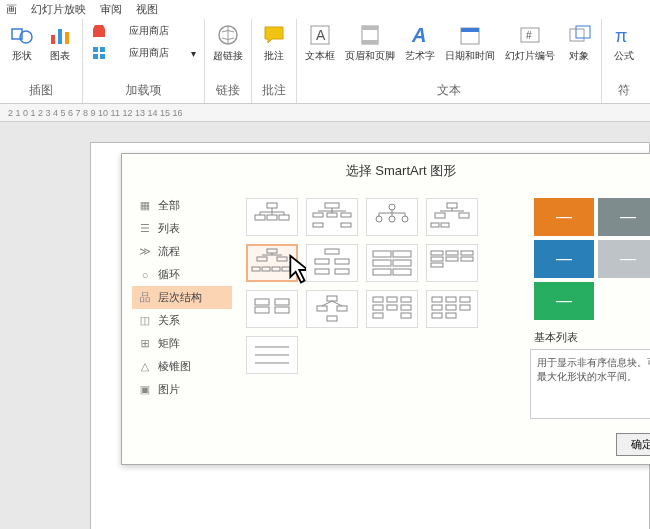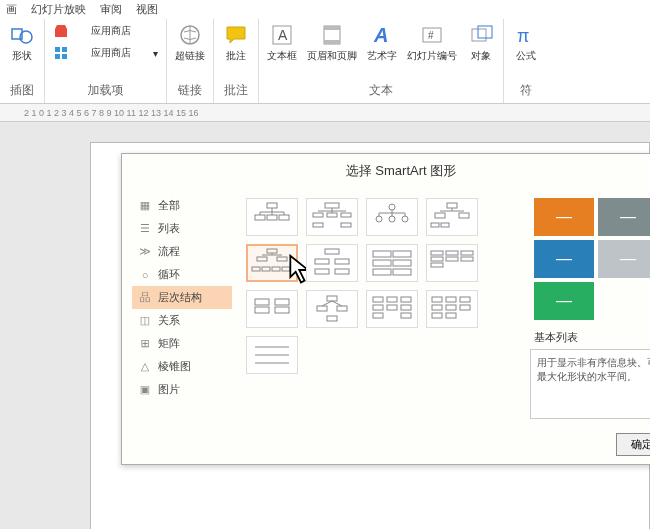--- a/index.html
+++ b/index.html
@@ -11,21 +11,21 @@
     .ribbon { display: flex; border-bottom: 1px solid #ccc; height: 85px; background: #fff; }
     .ribbon-group { display: flex; flex-direction: column; align-items: center; padding: 2px 4px; border-right: 1px solid #ddd; }
     .ribbon-buttons { display: flex; gap: 2px; flex: 1; align-items: flex-start; }
     .ribbon-btn { display: flex; flex-direction: column; align-items: center; justify-content: flex-start; padding: 2px 4px; font-size: 10px; color: #333; text-align: center; min-width: 36px; }
     .ribbon-btn .icon { width: 24px; height: 24px; display: flex; align-items: center; justify-content: center; margin-bottom: 2px; }
     .ribbon-btn.small { flex-direction: row; min-width: auto; gap: 22px; }
     .ribbon-btn.small .icon { width: 16px; height: 16px; margin: 0; }
     .ribbon-group-label { font-size: 12px; color: #666; padding: 2px 0; }
     .ribbon-col { display: flex; flex-direction: column; gap: 2px; }
     
-    .ruler { height: 18px; background: #f5f5f5; border-bottom: 1px solid #ccc; font-size: 9px; color: #888; display: flex; align-items: center; padding-left: 24px; overflow: hidden; white-space: nowrap; }
+    .ruler { height: 18px; background: #f5f5f5; border-bottom: 1px solid #ccc; font-size: 9px; color: #888; display: flex; align-items: center; padding-left: 8px; overflow: hidden; white-space: nowrap; }
     
     .workspace { background: #e8e8e8; height: 410px; padding: 20px 0 0 90px; position: relative; }
     .slide-area { background: #fff; border: 1px solid #bbb; height: 390px; padding: 20px 0 0 30px; position: relative; }
     
     .dialog { position: absolute; top: 10px; left: 30px; width: 560px; background: #fefefa; border: 1px solid #aaa; box-shadow: 0 2px 6px rgba(0,0,0,0.2); }
     .dialog-title { text-align: center; padding: 8px; font-size: 13px; color: #333; }
     .dialog-body { display: flex; padding: 6px 10px; gap: 10px; }
     
     .category-list { width: 100px; }
     .cat-item { display: flex; align-items: center; gap: 6px; padding: 4px 6px; font-size: 11px; color: #444; }
@@ -62,20 +62,30 @@
   <div class="ribbon-group">
     <div class="ribbon-buttons">
       <div class="ribbon-btn">
         <span class="icon">
             <svg viewBox="0 0 24 24">
               <rect x="2" y="6" width="10" height="10" fill="none" stroke="#3b7dd8" stroke-width="1.5"></rect>
               <circle cx="16" cy="14" r="6" fill="none" stroke="#3b7dd8" stroke-width="1.5"></circle>
             </svg>
           </span>
         <span>形状</span>
+      </div>
+      <div class="ribbon-btn">
+        <span class="icon">
+            <svg viewBox="0 0 24 24">
+              <rect x="3" y="12" width="4" height="9" fill="#e74c3c"></rect>
+              <rect x="10" y="6" width="4" height="15" fill="#3498db"></rect>
+              <rect x="17" y="9" width="4" height="12" fill="#f39c12"></rect>
+            </svg>
+          </span>
+        <span>图表</span>
       </div>
     </div>
     <div class="ribbon-group-label">插图</div>
   </div>
 
   <div class="ribbon-group">
     <div class="ribbon-buttons">
       <div class="ribbon-col">
         <div class="ribbon-btn small">
           <span class="icon">
@@ -152,20 +162,29 @@
           </span>
         <span>页眉和页脚</span>
       </div>
       <div class="ribbon-btn">
         <span class="icon">
             <svg viewBox="0 0 24 24">
               <text x="4" y="19" font-size="20" font-style="italic" fill="#3b7dd8" font-weight="bold">A</text>
             </svg>
           </span>
         <span>艺术字</span>
+      </div>
+      <div class="ribbon-btn">
+        <span class="icon">
+            <svg viewBox="0 0 24 24">
+              <rect x="3" y="5" width="18" height="16" fill="none" stroke="#999"></rect>
+              <rect x="3" y="5" width="18" height="4" fill="#3b7dd8"></rect>
+            </svg>
+          </span>
+        <span>日期和时间</span>
       </div>
       <div class="ribbon-btn">
         <span class="icon">
             <svg viewBox="0 0 24 24">
               <rect x="3" y="5" width="18" height="14" fill="none" stroke="#999"></rect>
               <text x="8" y="16" font-size="10" fill="#555">#</text>
             </svg>
           </span>
         <span>幻灯片编号</span>
       </div>

